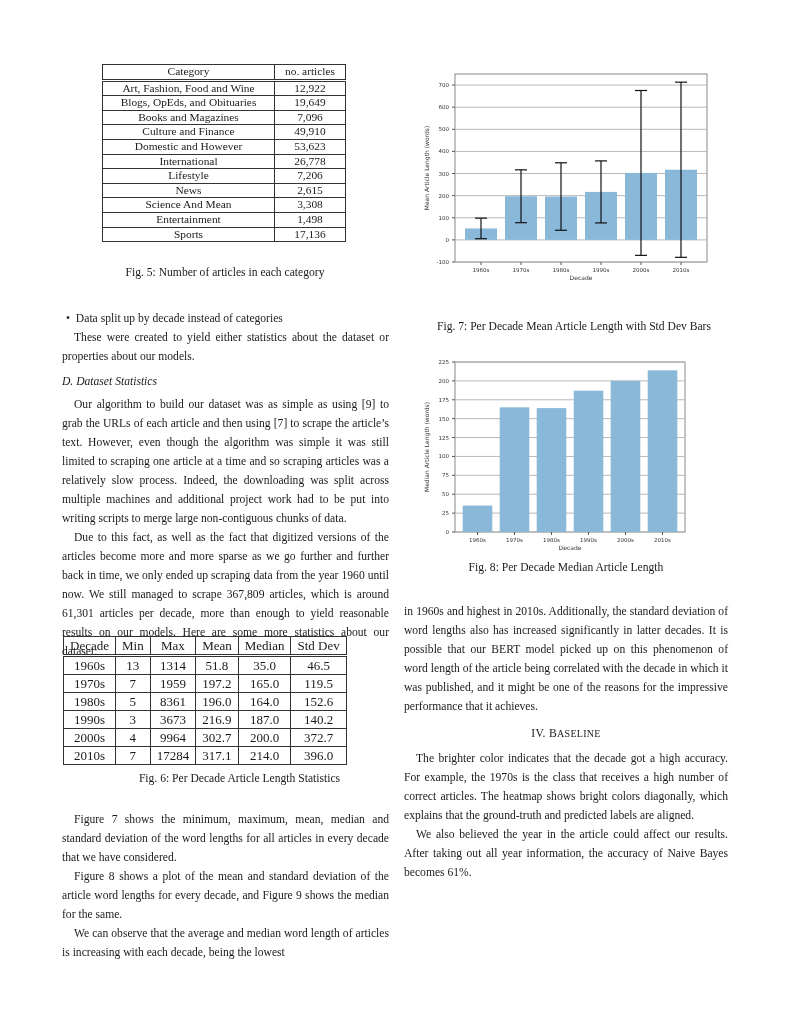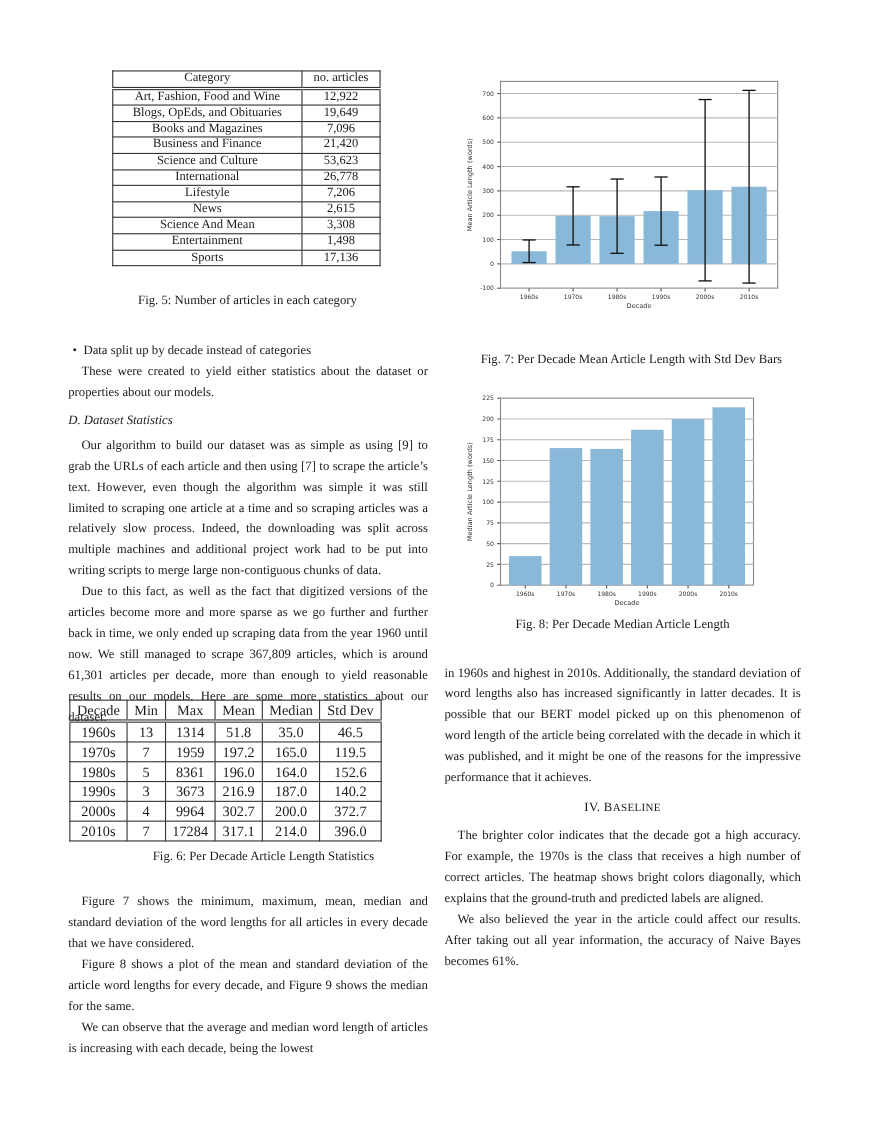--- a/index.html
+++ b/index.html
@@ -44,25 +44,25 @@
       </tr>
       <tr>
         <td class="c1">Blogs, OpEds, and Obituaries</td>
         <td class="c2">19,649</td>
       </tr>
       <tr>
         <td class="c1">Books and Magazines</td>
         <td class="c2">7,096</td>
       </tr>
       <tr>
-        <td class="c1">Business and Finance</td>
-        <td class="c2">21,420</td>
-      </tr>
-      <tr>
-        <td class="c1">Science and Culture</td>
+        <td class="c1">Culture and Finance</td>
+        <td class="c2">49,910</td>
+      </tr>
+      <tr>
+        <td class="c1">Domestic and However</td>
         <td class="c2">53,623</td>
       </tr>
       <tr>
         <td class="c1">International</td>
         <td class="c2">26,778</td>
       </tr>
       <tr>
         <td class="c1">Lifestyle</td>
         <td class="c2">7,206</td>
       </tr>

